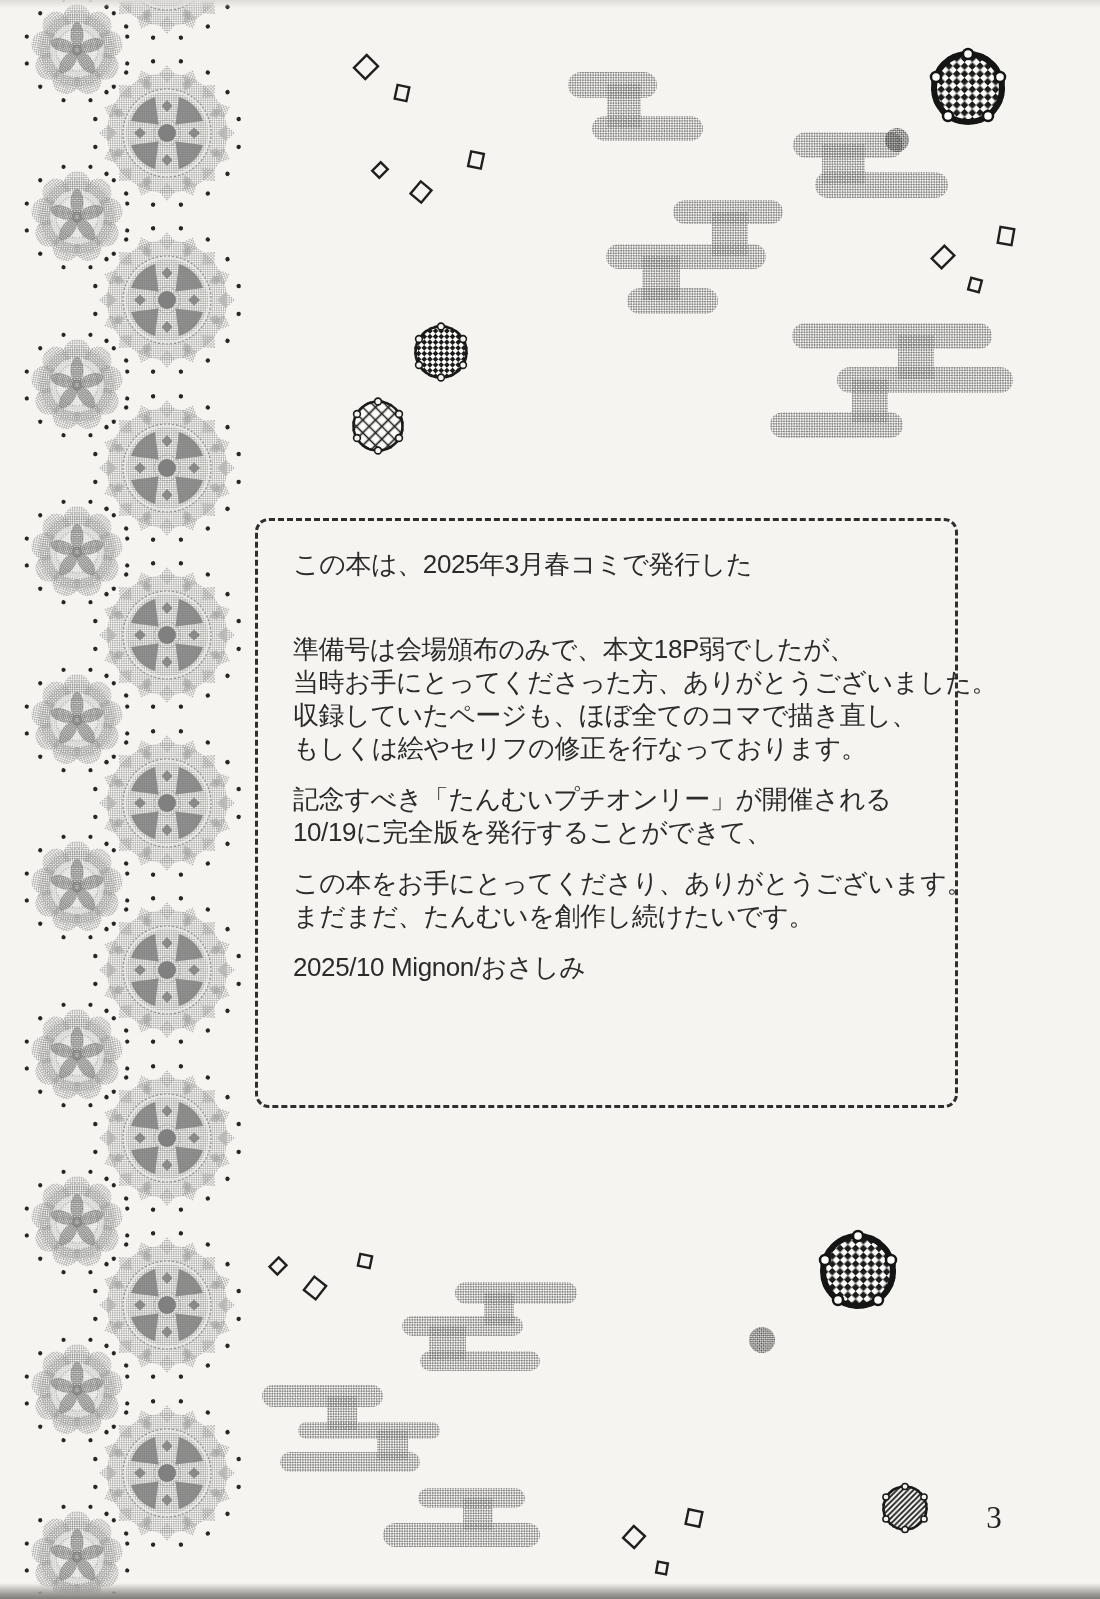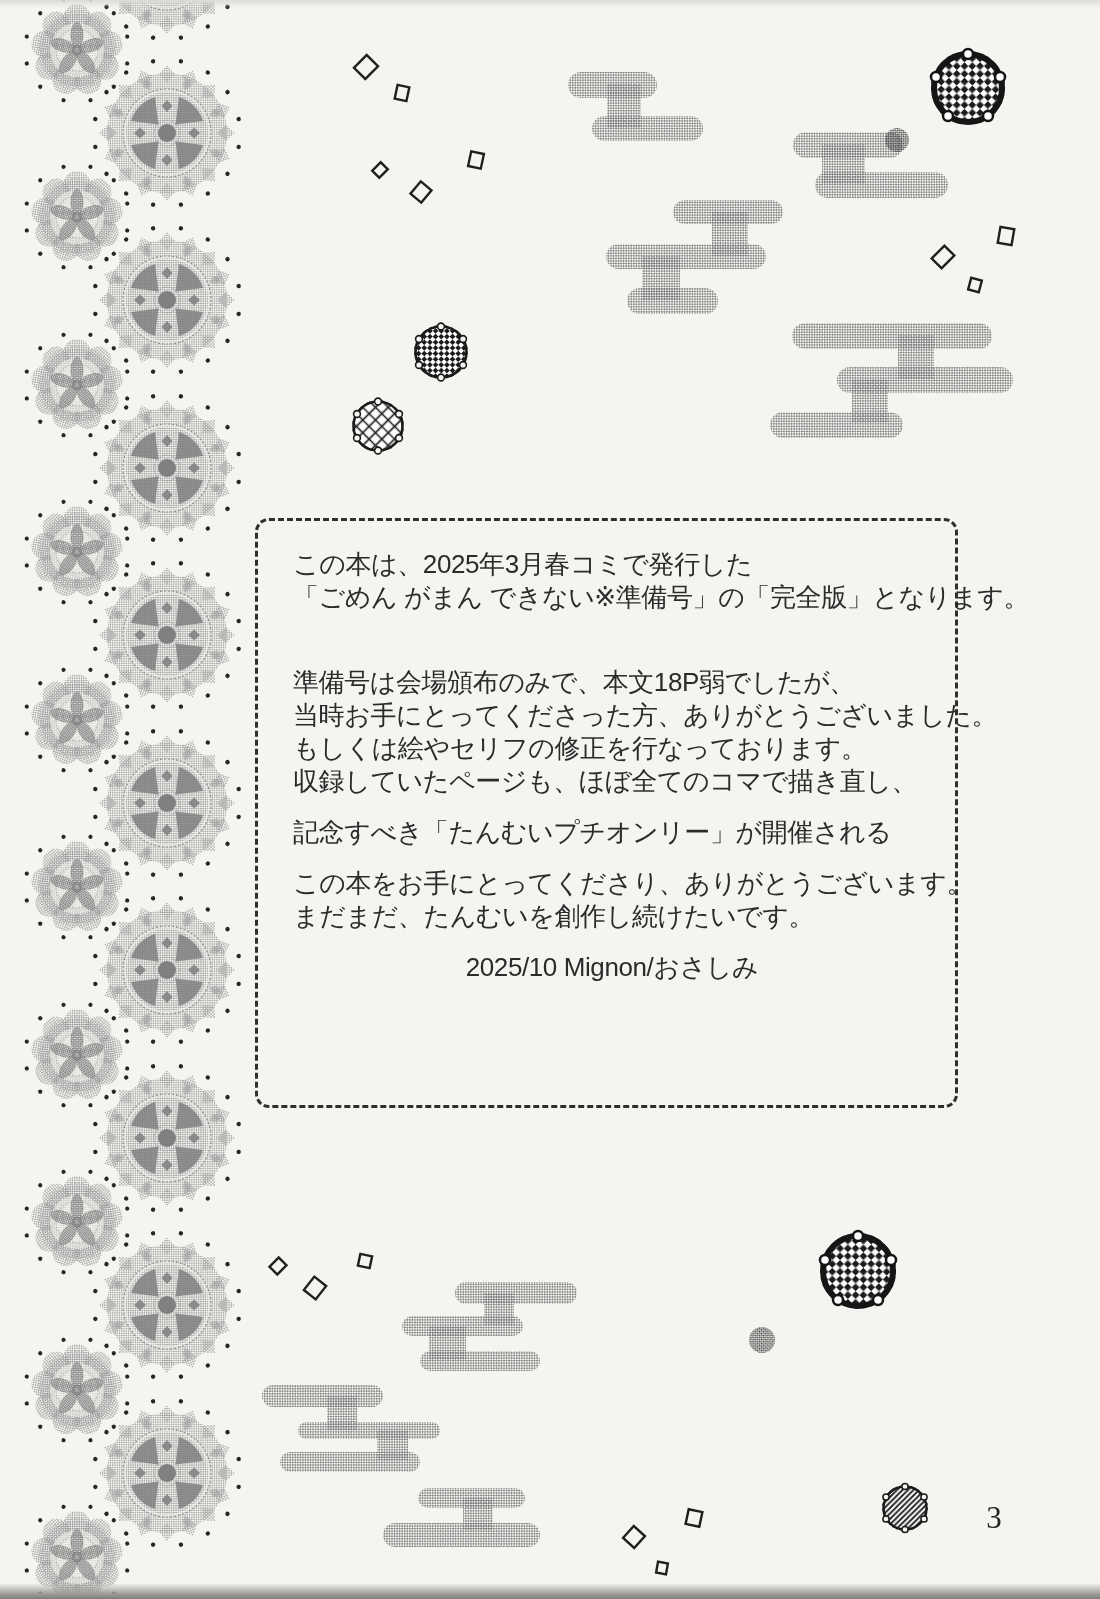--- a/index.html
+++ b/index.html
@@ -19,21 +19,21 @@
   }
   .note-box {
     position:absolute; left:255px; top:518px; width:703px; height:590px;
     box-sizing:border-box;
     border:3px dashed #2f2f2f; border-radius:14px;
     padding:15px 24px 0 35px;
     color:#2b2b2b;
   }
   .para { margin:12px 0 18px 0; font-size:26px; line-height:33px; letter-spacing:-0.4px; font-weight:500; }
   .para.p-first { margin-bottom:52px; }
-  .para.p-sig { margin-top:16px; margin-bottom:0;text-align:center; }
+  .para.p-sig { margin-top:16px; margin-bottom:0; }
   .line { display:block; white-space:nowrap; }
   .pagenum {
     position:absolute; left:972px; top:1500px; width:44px; text-align:center;
     font-family:"Liberation Serif","DejaVu Serif",serif;
     font-size:31px; color:#242424;
   }
 </style>
 </head>
 <body>
 
@@ -344,30 +344,30 @@
       <rect x="-7" y="-7.5" width="14" height="15" transform="translate(694,1518) rotate(12)"></rect>
       <rect x="-5" y="-5.5" width="10" height="11" transform="translate(662,1568) rotate(10)"></rect>
     </g>
   </svg>
 
   <div class="edge-top"></div>
 
   <div class="note-box">
     <p class="para p-first">
       <span class="line">この本は、2025年3月春コミで発行した</span>
-      <span class="line">「ごめん がまん できない※準備号」の「完全版」となります。</span>
     </p>
     <p class="para">
       <span class="line">準備号は会場頒布のみで、本文18P弱でしたが、</span>
       <span class="line">当時お手にとってくださった方、ありがとうございました。</span>
+      <span class="line">収録していたページも、ほぼ全てのコマで描き直し、</span>
       <span class="line">もしくは絵やセリフの修正を行なっております。</span>
-      <span class="line">収録していたページも、ほぼ全てのコマで描き直し、</span>
     </p>
     <p class="para">
       <span class="line">記念すべき「たんむいプチオンリー」が開催される</span>
+      <span class="line">10/19に完全版を発行することができて、</span>
     </p>
     <p class="para">
       <span class="line">この本をお手にとってくださり、ありがとうございます。</span>
       <span class="line">まだまだ、たんむいを創作し続けたいです。</span>
     </p>
     <p class="para p-sig">
       <span class="line">2025/10 Mignon/おさしみ</span>
     </p>
   </div>
 

